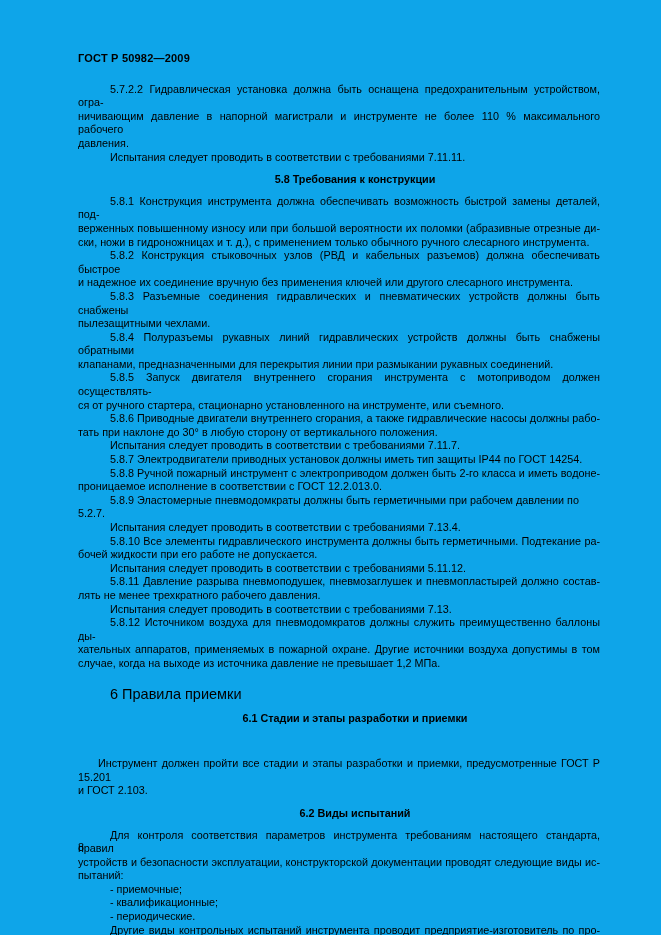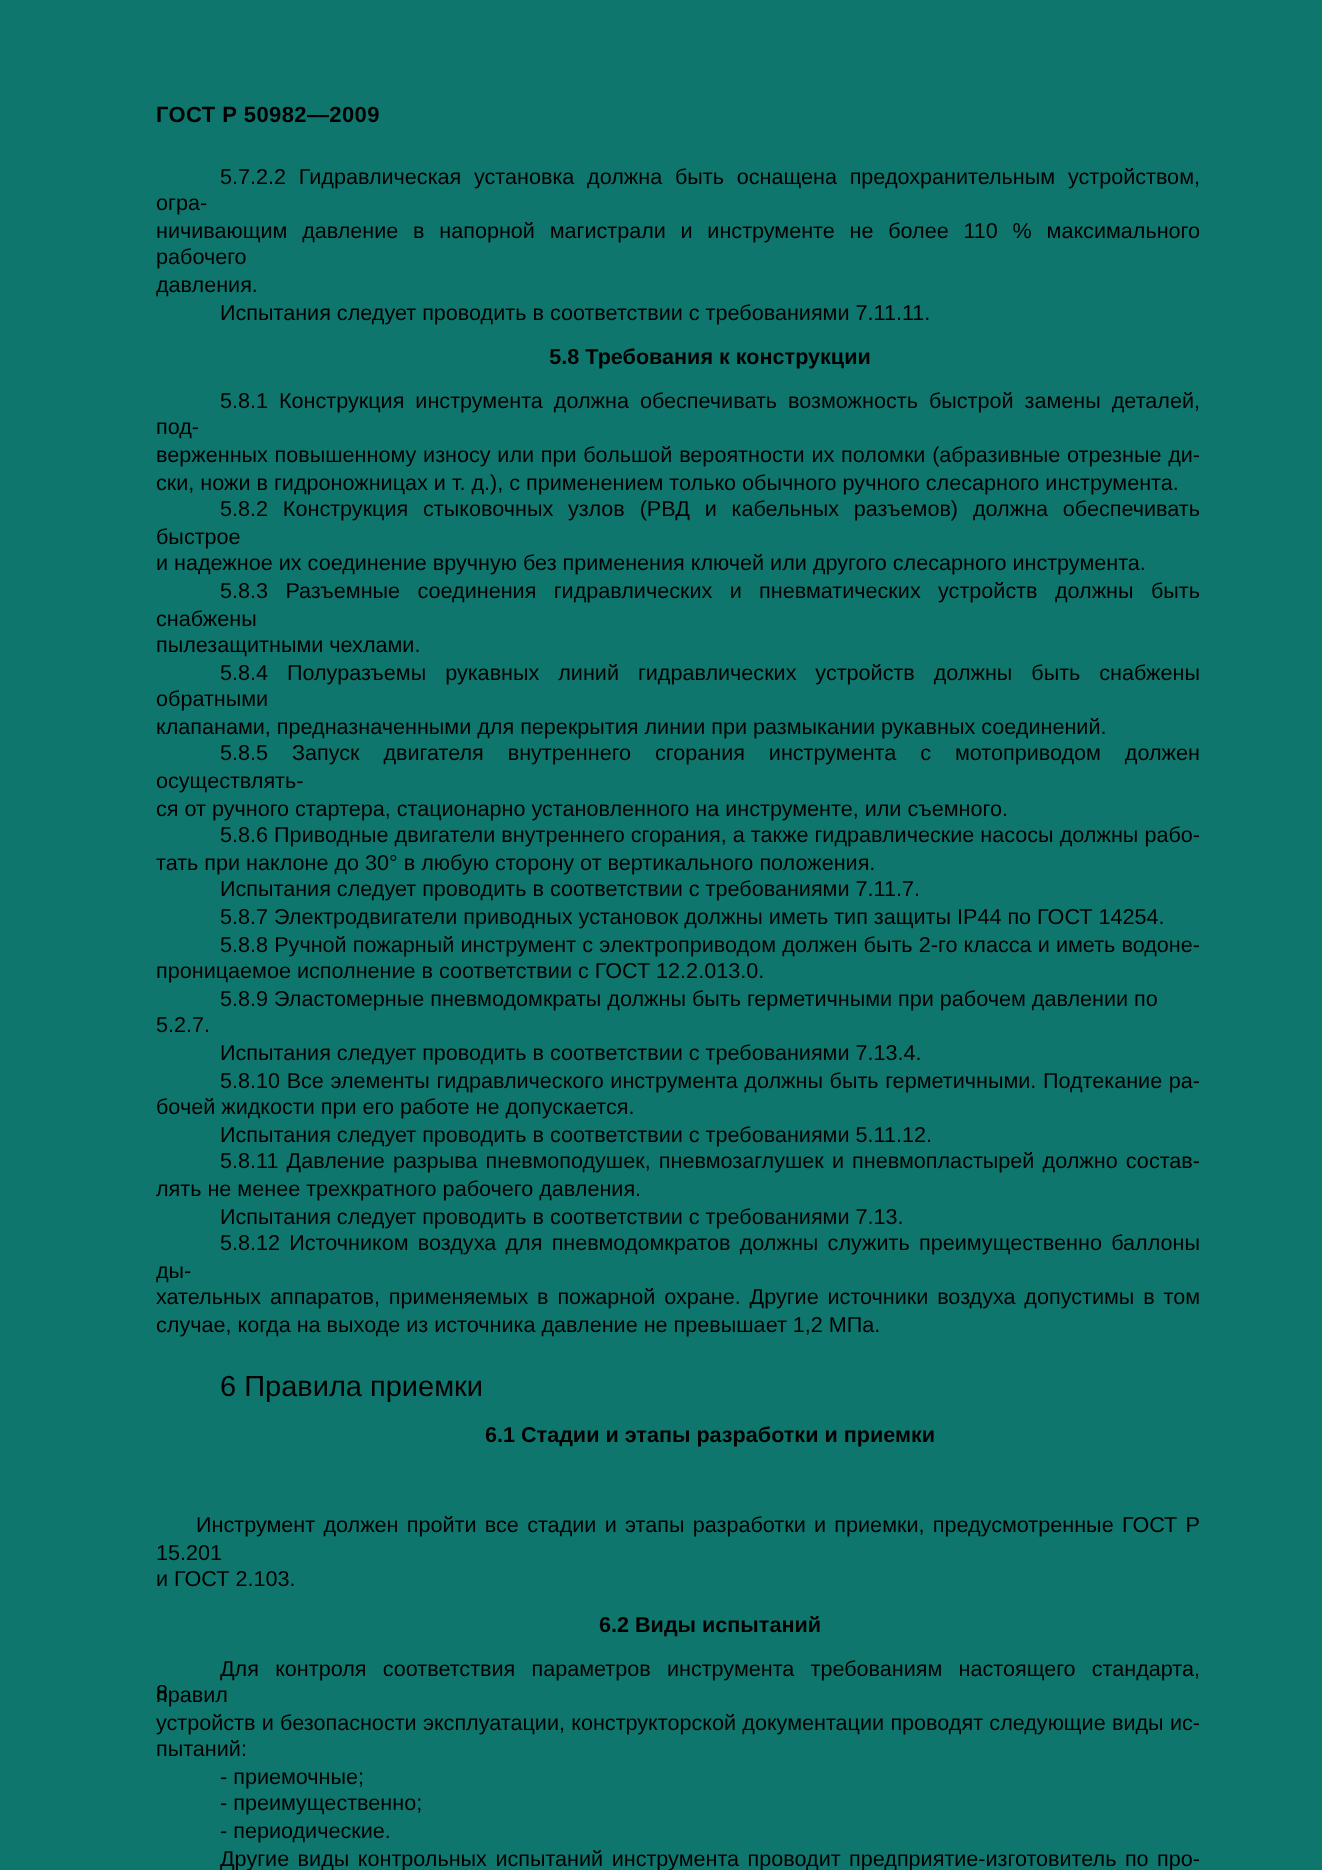--- a/index.html
+++ b/index.html
@@ -1,20 +1,20 @@
 <!DOCTYPE html>
 <html lang="ru"><head>
 <meta charset="utf-8">
 <style>
   html, body { margin: 0; padding: 0; background: #ffffff; }
   .page {
     position: relative;
     width: 661px;
     height: 935px;
-    background: #0f766e;
+    background: #0ea5e9;
     font-family: "Liberation Sans", sans-serif;
     color: #000000;
     overflow: hidden;
   }
   .content {
     position: absolute;
     left: 78px;
     top: 52px;
     width: 522px;
     font-size: 10.8px;
@@ -146,21 +146,21 @@
         </div>
         <div class="blk p">
           <div class="ln ind just">Для контроля соответствия параметров инструмента требованиям настоящего стандарта, правил</div>
           <div class="ln just">устройств и безопасности эксплуатации, конструкторской документации проводят следующие виды ис-</div>
           <div class="ln">пытаний:</div>
         </div>
         <div class="blk li">
           <div class="ln">- приемочные;</div>
         </div>
         <div class="blk li">
-          <div class="ln">- преимущественно;</div>
+          <div class="ln">- квалификационные;</div>
         </div>
         <div class="blk li">
           <div class="ln">- периодические.</div>
         </div>
         <div class="blk p">
           <div class="ln ind just">Другие виды контрольных испытаний инструмента проводит предприятие-изготовитель по про-</div>
           <div class="ln">граммам, согласованным с заказчиком.</div>
         </div>
         <div class="blk pb">
           <div class="ln">6.2.1 Приемочные испытания</div>

